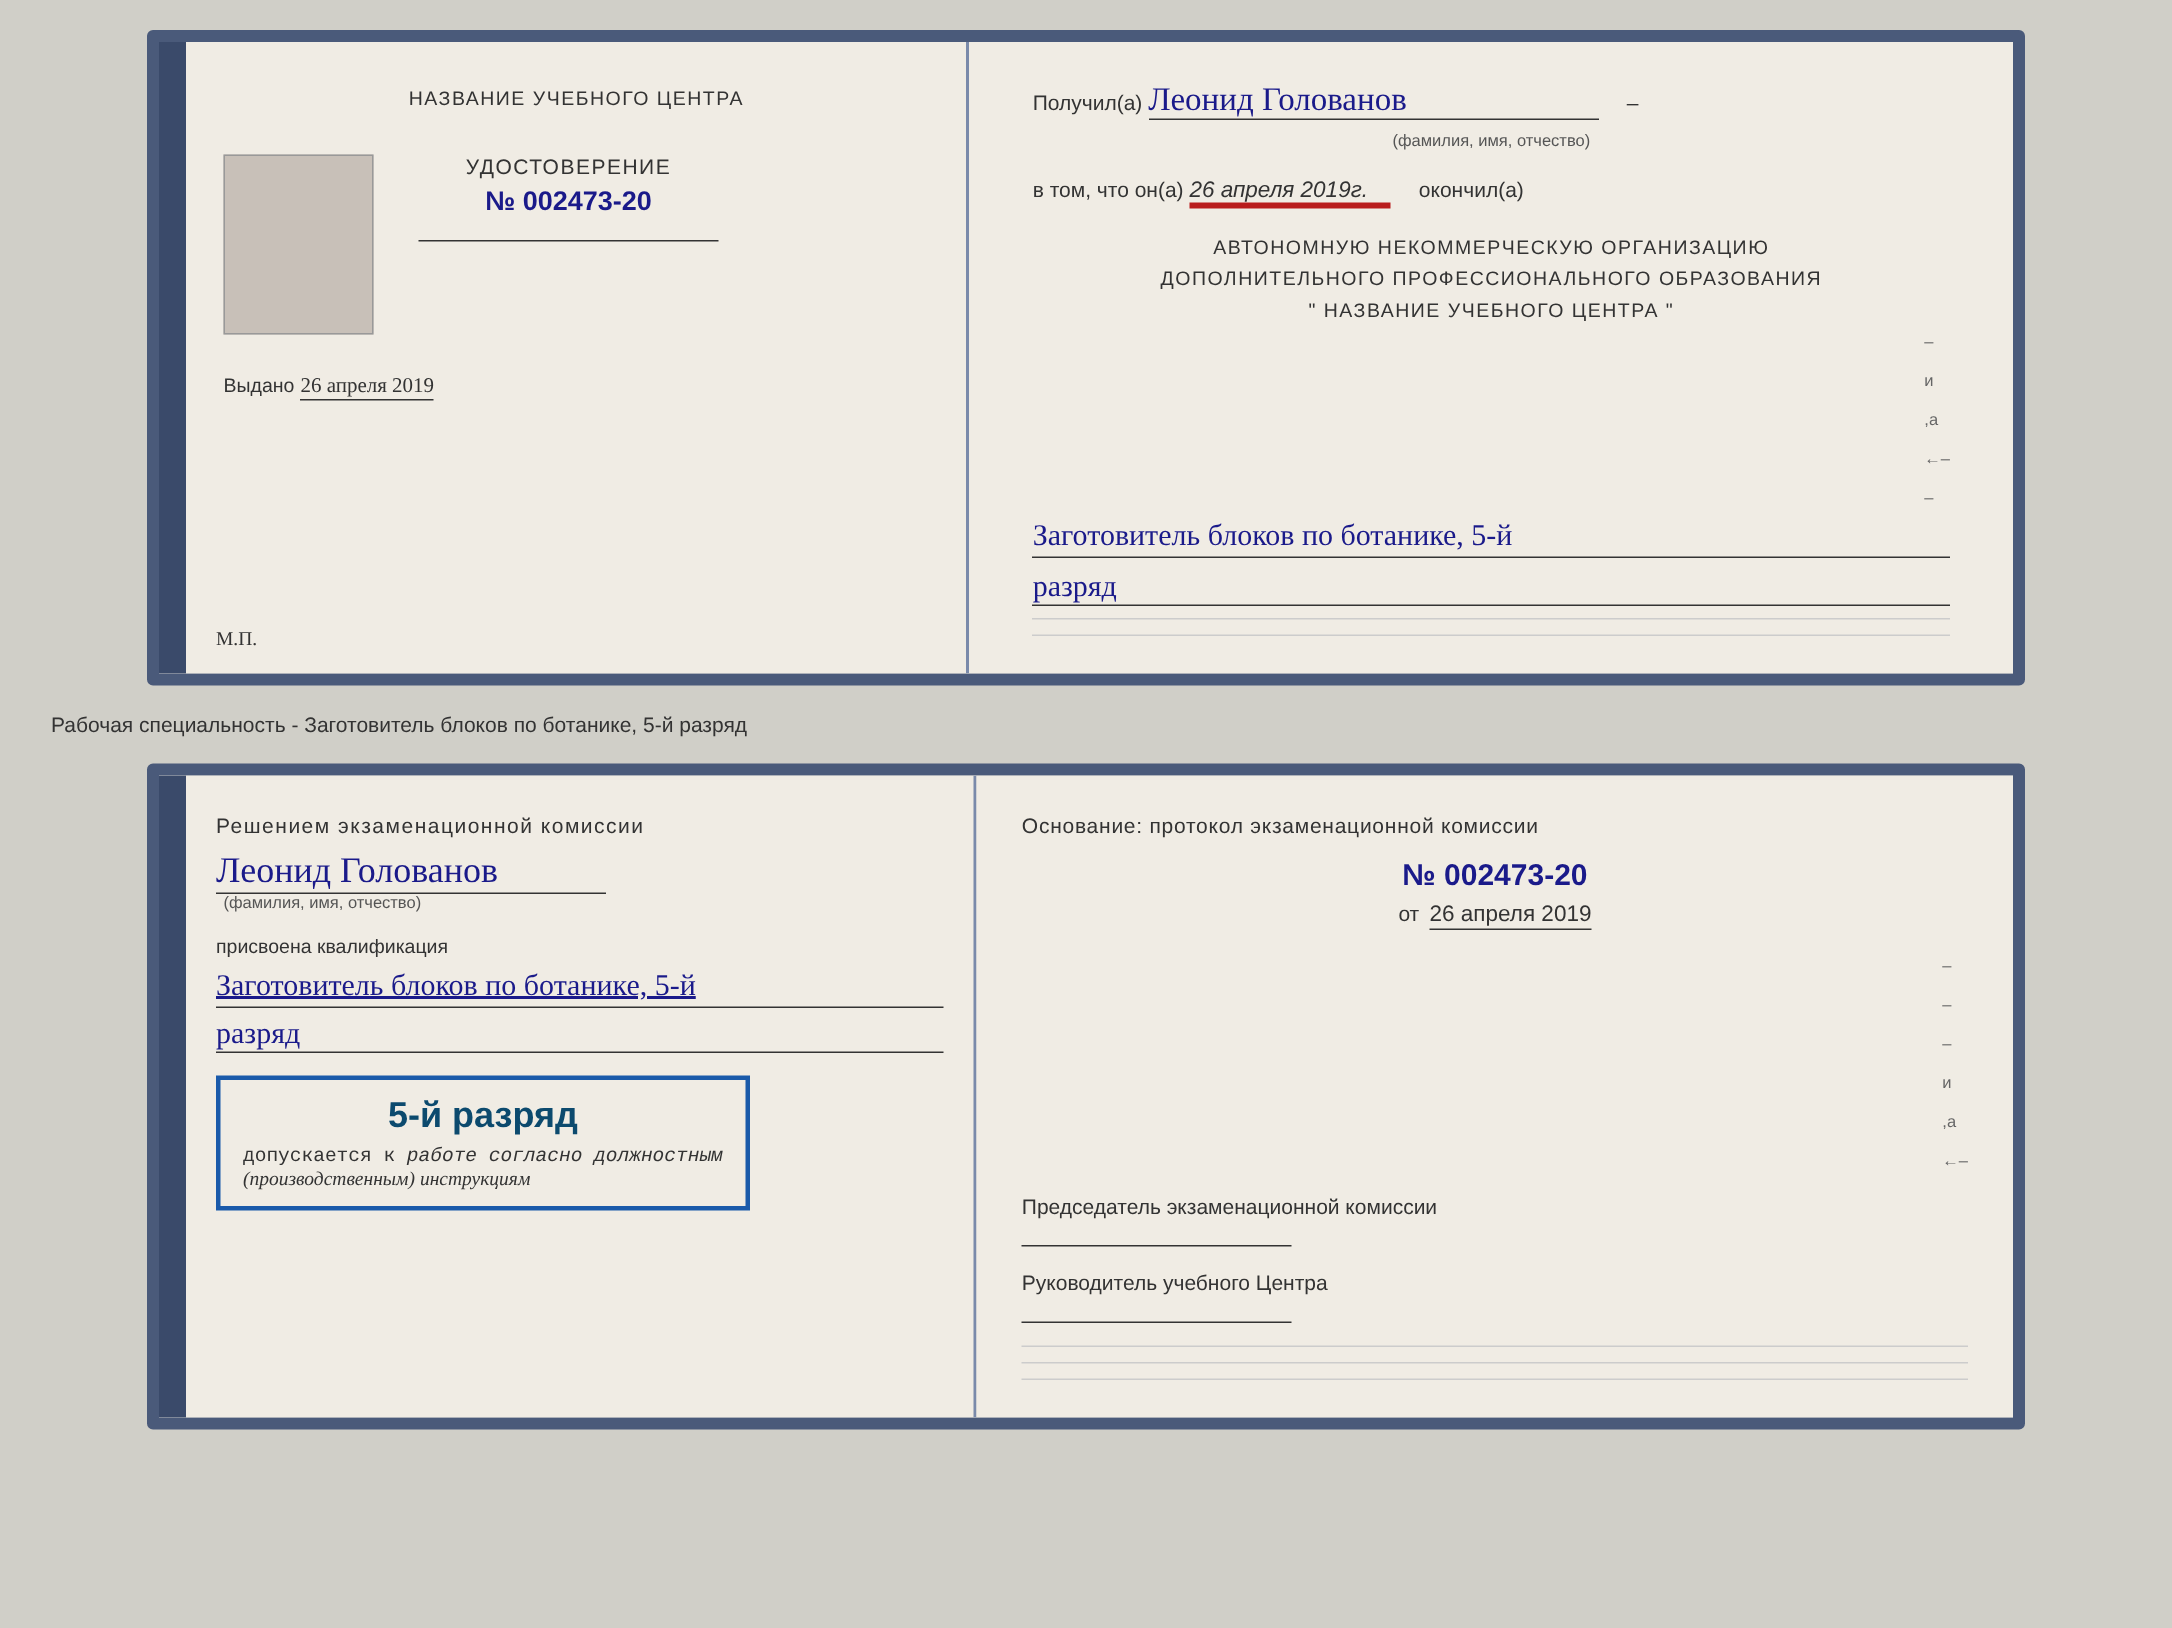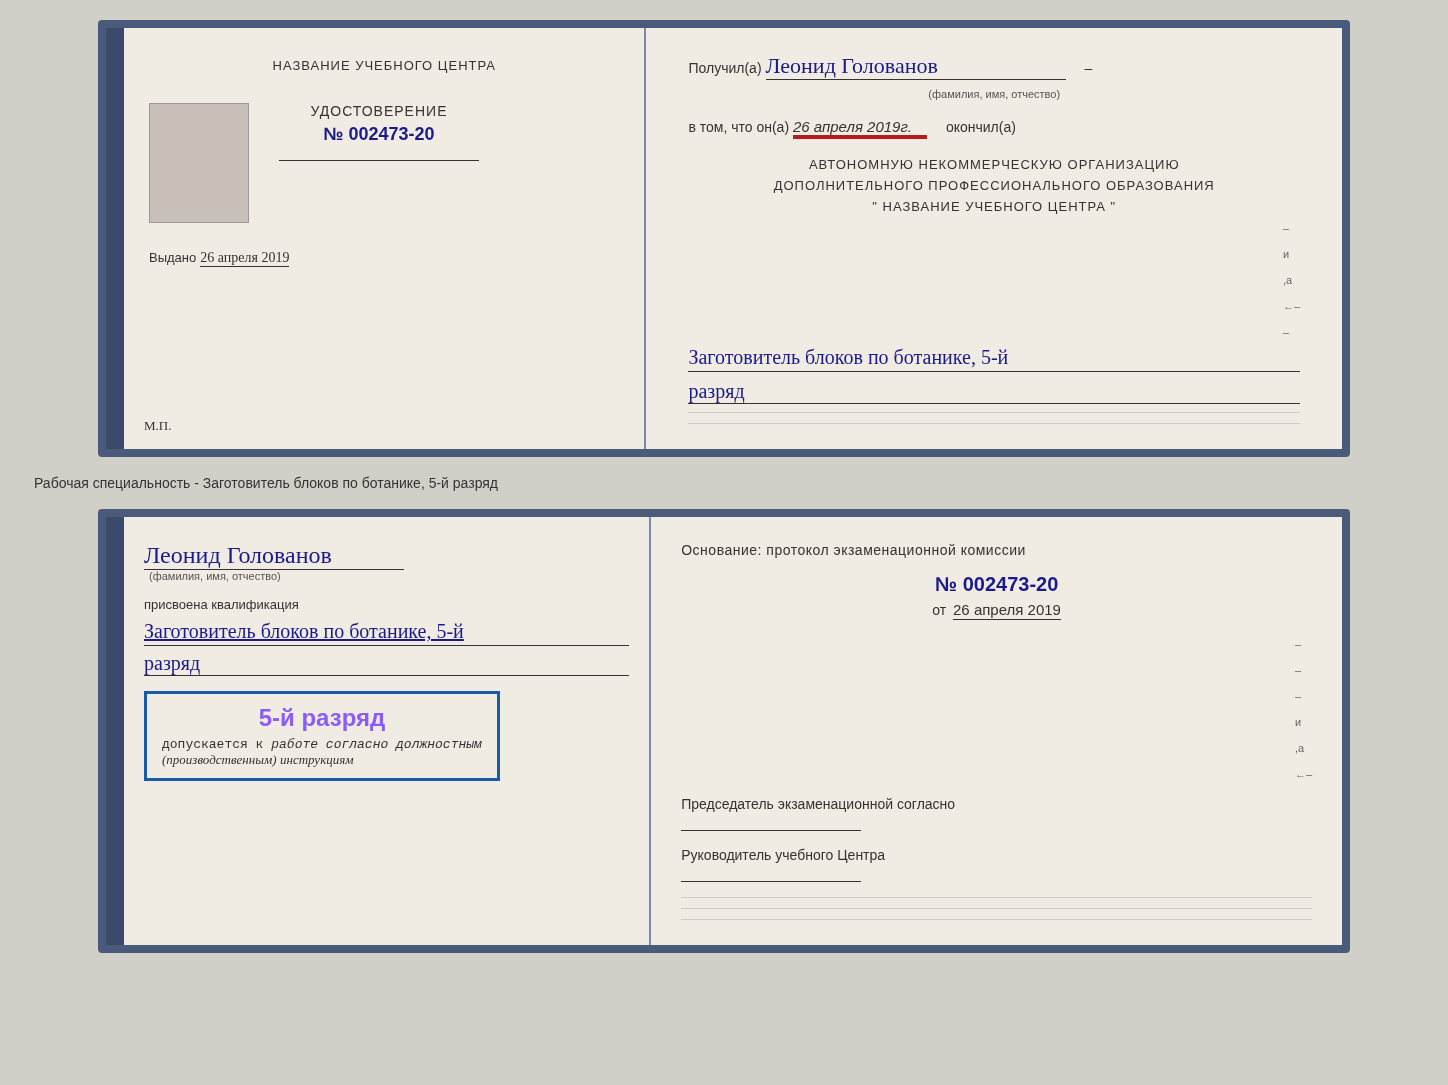--- a/index.html
+++ b/index.html
@@ -252,21 +252,21 @@
     .stamp-box {
       border: 3px solid #1a5aaa;
       padding: 10px 15px;
       margin-top: 15px;
       display: inline-block;
       min-width: 280px;
     }
 
     .stamp-main {
       font-size: 24px;
-      color: #8b5cf6;
+      color: #0c4a6e;
       font-weight: bold;
       font-family: Arial, sans-serif;
       text-align: center;
     }
 
     .stamp-sub {
       font-size: 13px;
       color: #333;
       font-family: Liberation Mono, monospace;
       margin-top: 5px;
@@ -410,20 +410,21 @@
     </div>
   </div>
 </div>
 
 <div class="separator-label">Рабочая специальность - Заготовитель блоков по ботанике, 5-й разряд</div>
 
 <div class="document-wrapper">
   <div class="doc-spine"></div>
 
   <div class="doc2-left">
+    <div class="decision-title">Решением экзаменационной комиссии</div>
 
     <div>
       <span class="decision-name">Леонид Голованов</span>
     </div>
     <div class="sub-label" style="text-align:left; margin-left:5px;">(фамилия, имя, отчество)</div>
 
     <div class="qualification-label">присвоена квалификация</div>
     <span class="qualification-value">Заготовитель блоков по ботанике, 5-й</span>
     <span class="razryad2">разряд</span>
 
@@ -451,21 +452,21 @@
       <div style="display:flex; flex-direction:column; gap:14px; font-size:11px; color:#666; font-family:Arial,sans-serif;">
         <span>–</span>
         <span>–</span>
         <span>–</span>
         <span>и</span>
         <span>,а</span>
         <span>←–</span>
       </div>
     </div>
 
-    <div class="chairman-label">Председатель экзаменационной согласно</div>
+    <div class="chairman-label">Председатель экзаменационной комиссии</div>
     <div class="signature-line"></div>
 
     <div class="director-label">Руководитель учебного Центра</div>
     <div class="signature-line"></div>
 
     <div style="display:flex; flex-direction:column; gap:10px; margin-top:8px;">
       <span style="border-bottom:1px solid #ccc; display:block; height:1px;"></span>
       <span style="border-bottom:1px solid #ccc; display:block; height:1px;"></span>
       <span style="border-bottom:1px solid #ccc; display:block; height:1px;"></span>
     </div>

